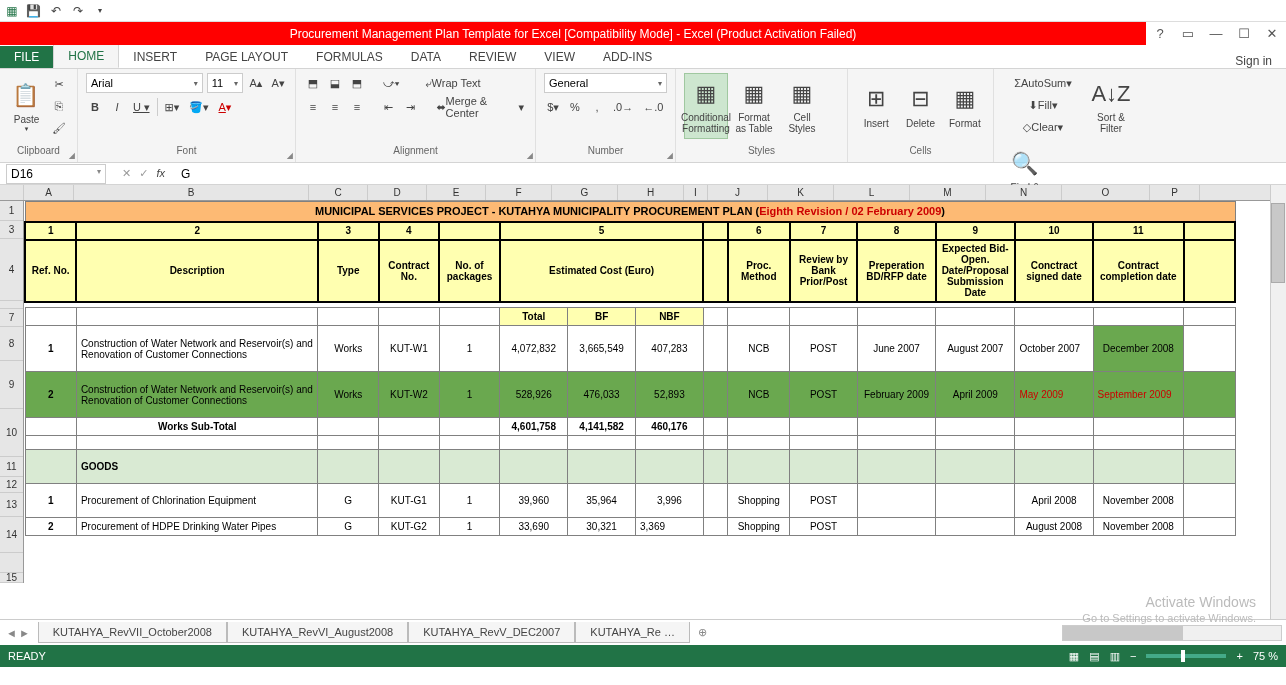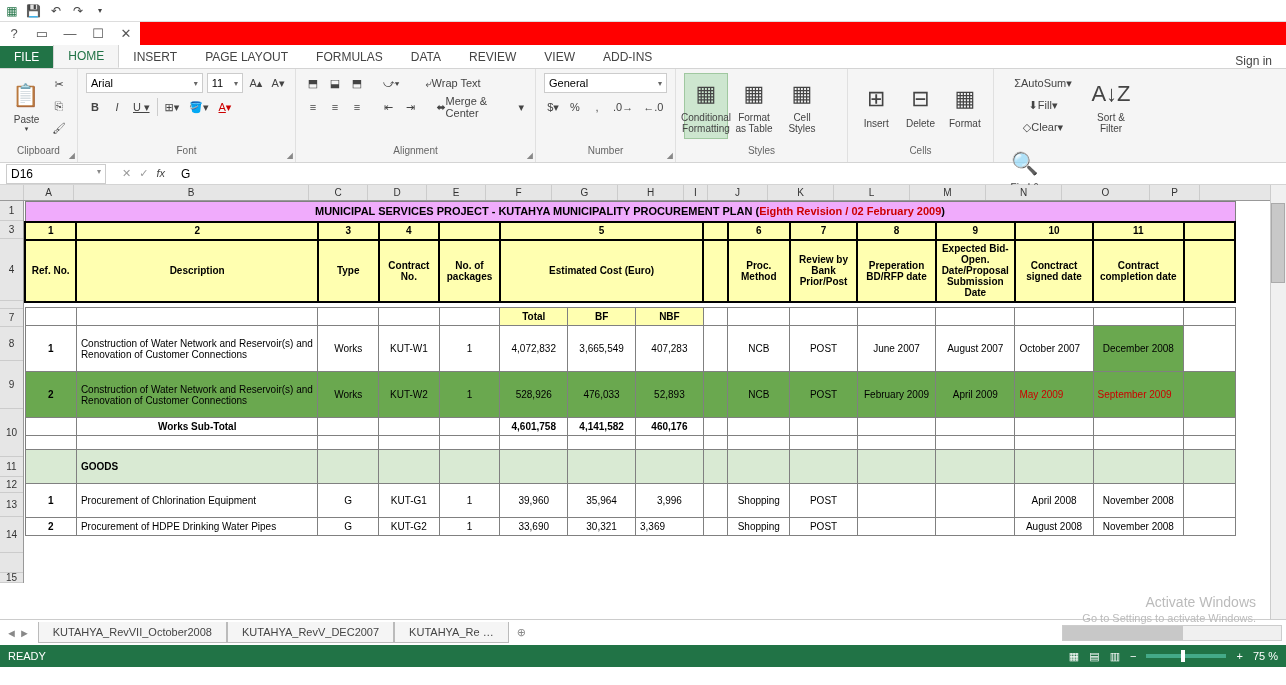--- a/index.html
+++ b/index.html
@@ -30,21 +30,21 @@
 .fxsym{display:flex;gap:8px;color:#999;margin:0 10px}
 .fxbar{flex:1;padding:2px 6px;font-size:12px}
 .grid-wrap{height:434px;overflow:hidden;position:relative;display:flex}
 .rowheads{width:24px;background:#e6e6e6;border-right:1px solid #999}
 .rowheads div{border-bottom:1px solid #ccc;font-size:10px;color:#333;display:flex;align-items:center;justify-content:center}
 .sheet{position:relative;flex:1}
 .colheads{height:16px;display:flex;background:#e6e6e6;border-bottom:1px solid #999}
 .colheads div{border-right:1px solid #ccc;font-size:10px;color:#333;display:flex;align-items:center;justify-content:center}
 table{border-collapse:collapse;width:1212px}
 td{border:1px solid #808080;font-size:10px;padding:2px 4px;height:18px;vertical-align:middle;color:#000;overflow:hidden}
-.title-row td{background:#f0abfc;font-weight:bold;text-align:center;font-size:11px;height:20px}
+.title-row td{background:#fdba74;font-weight:bold;text-align:center;font-size:11px;height:20px}
 .hdr-num td{background:#ffffb0;font-weight:bold;text-align:center;border:2px solid #000}
 .hdr td{background:#ffffb0;font-weight:bold;text-align:center;border:2px solid #000;height:62px}
 .sub-est td{background:#ffffb0;font-weight:bold;text-align:center}
 .sect td{background:#d9ead3;font-weight:bold;text-align:left;height:34px}
 .r-green td{background:#6aa84f}
 .r-green td.redtxt{color:#c00}
 td.center{text-align:left}
 .vscroll{width:16px;background:#f0f0f0;border-left:1px solid #ccc;position:relative}
 .vscroll .thumb{width:14px;background:#c8c8c8;border:1px solid #aaa;height:80px;position:absolute;top:18px}
 .sheet-tabs{height:26px;background:#fff;display:flex;align-items:center;border-top:1px solid #ccc;padding-left:6px;gap:0}
@@ -65,20 +65,21 @@
 
 <div class="qat">
  <span class="ic" style="color:#217346">▦</span>
  <span class="ic">💾</span>
  <span class="ic">↶</span>
  <span class="ic">↷</span>
  <span class="ic" style="font-size:8px">▾</span>
 </div>
 
 <div class="titlebar">
+ <div class="t">Procurement Management Plan Template for Excel  [Compatibility Mode]  -  Excel (Product Activation Failed)</div>
  <div class="wctl">
   <span>?</span>
   <span>▭</span>
   <span>—</span>
   <span>☐</span>
   <span>✕</span>
  </div>
 </div>
 
 <div class="ribbon-tabs">
@@ -508,20 +509,21 @@
       <div class="thumb"></div>
     </div>
 </div>
 
 <div class="sheet-tabs">
  <div class="nav">
       <span>◄</span>
       <span>►</span>
     </div>
  <div class="st">KUTAHYA_RevVII_October2008</div>
+ <div class="st">KUTAHYA_RevVI_August2008</div>
  <div class="st">KUTAHYA_RevV_DEC2007</div>
  <div class="st">KUTAHYA_Re …</div>
  <div class="add">⊕</div>
  <div class="hscroll">
       <div class="hthumb"></div>
     </div>
 </div>
 
 <div class="status">
  <span>READY</span>

